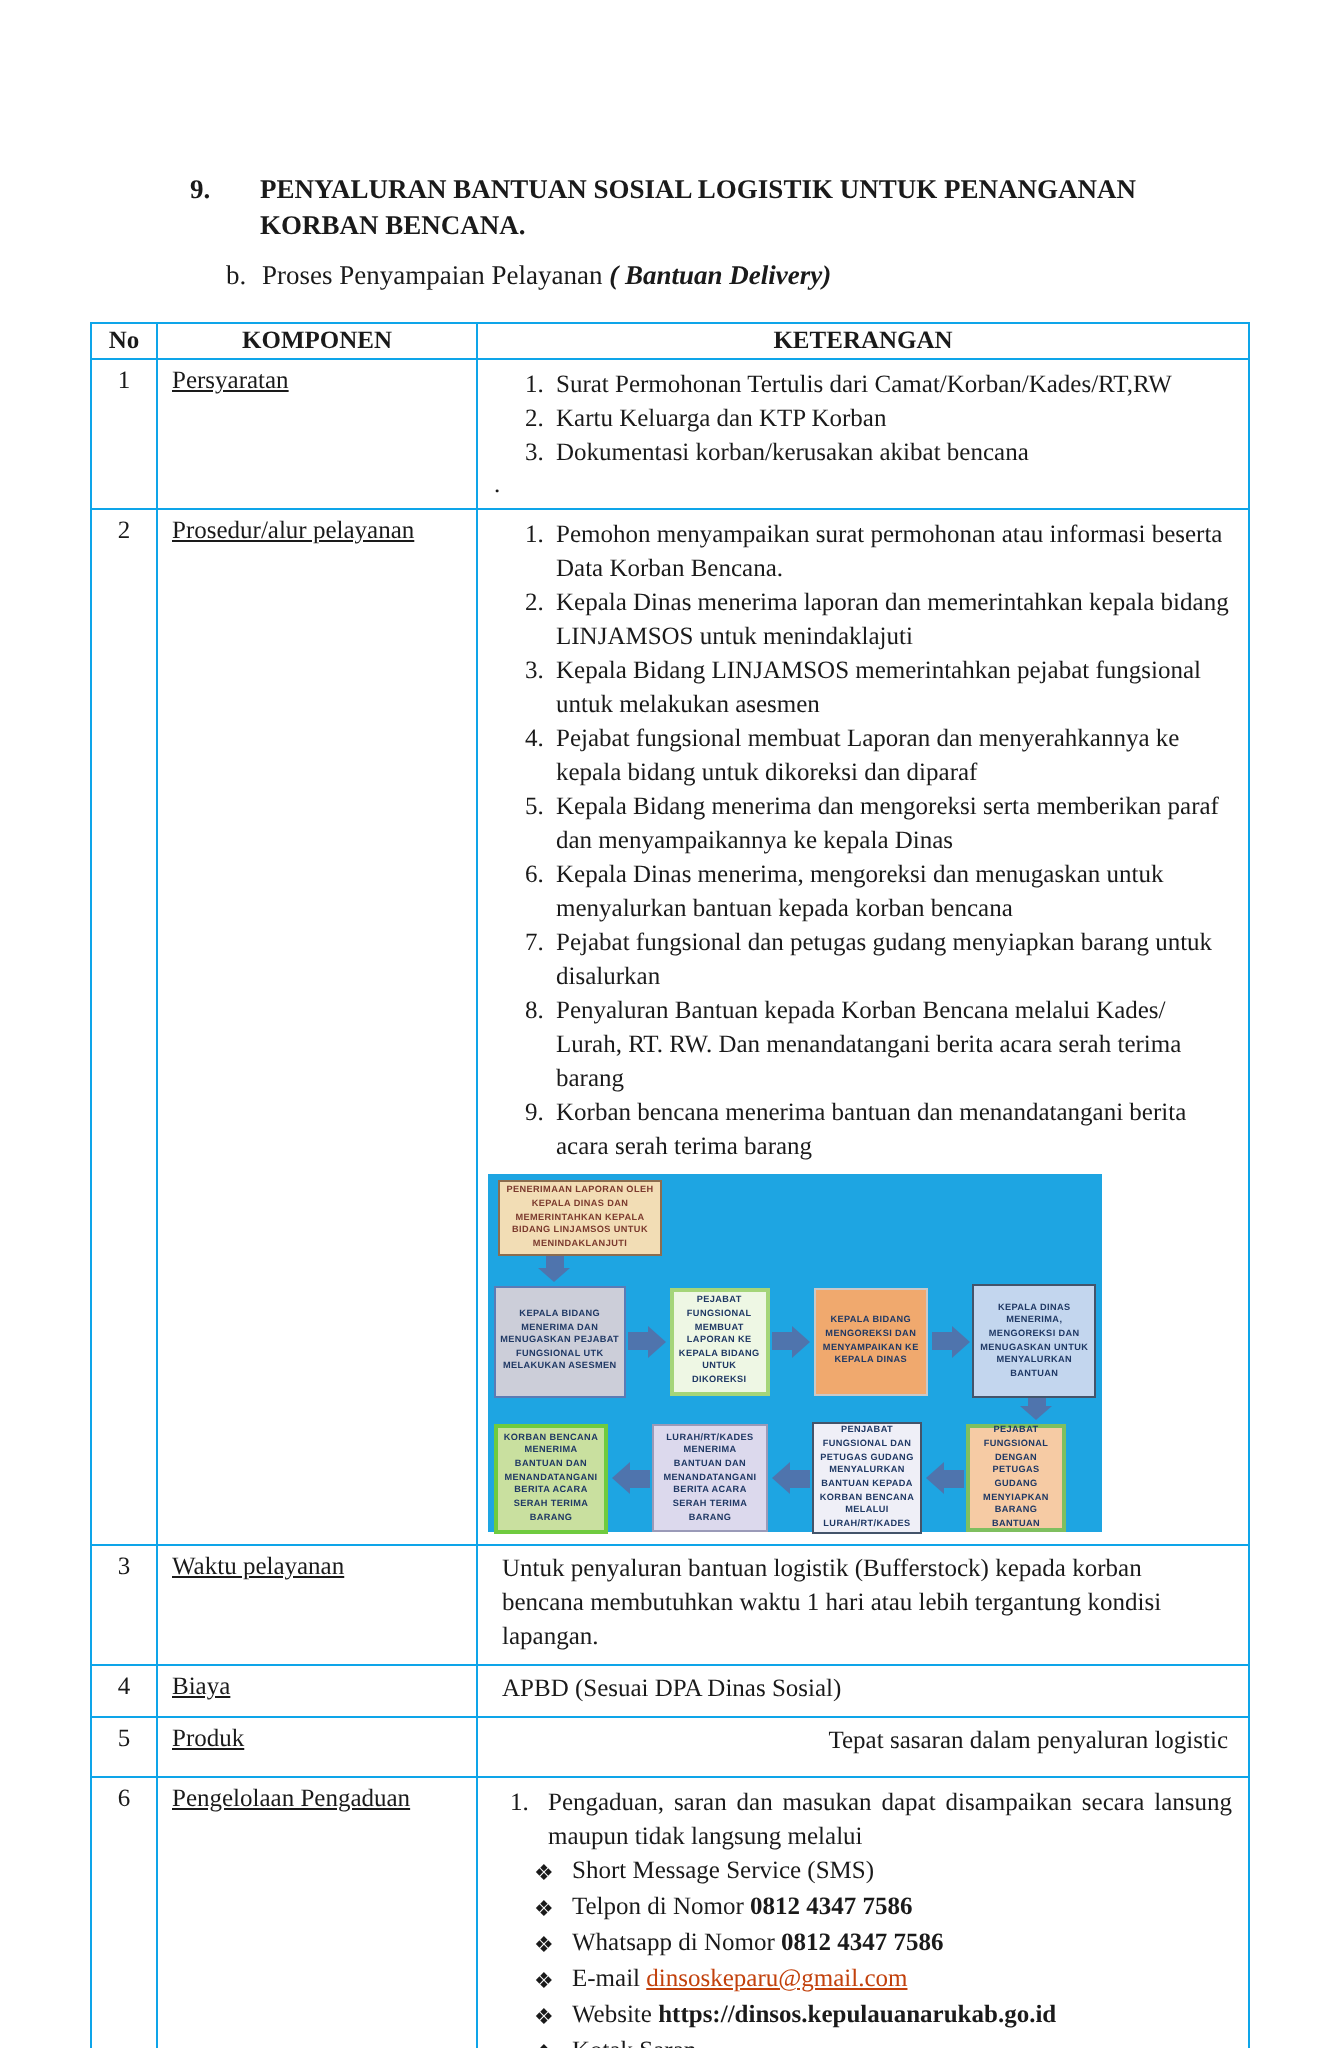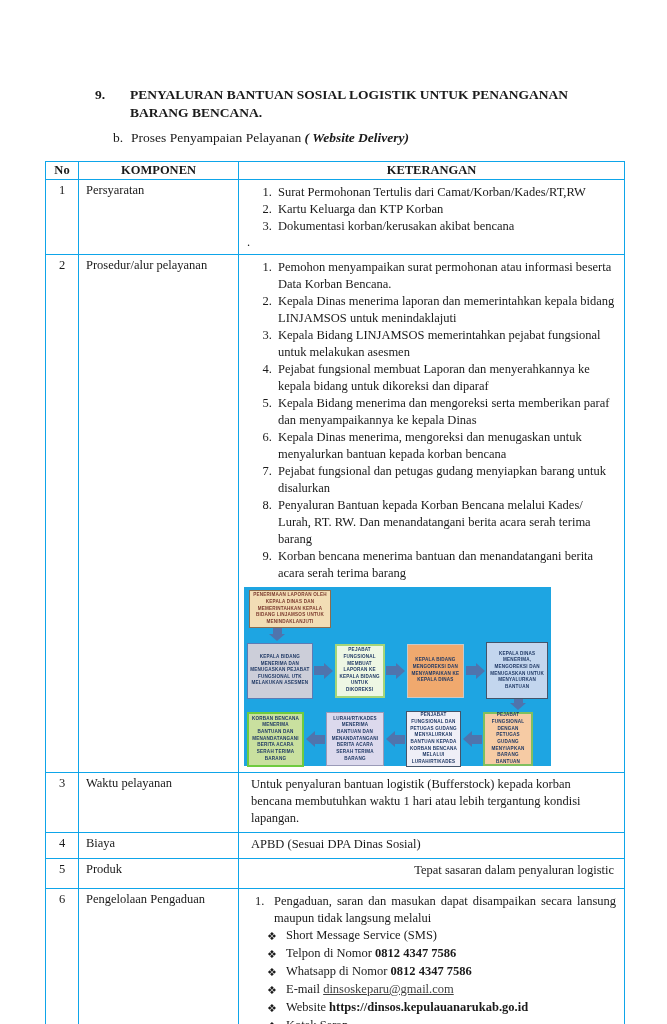--- a/index.html
+++ b/index.html
@@ -23,21 +23,21 @@
   .subheading .s-text { font-weight:normal; }
   .subheading .s-italic { font-weight:bold; font-style:italic; }
 
   
   table.main { border-collapse:collapse; width:580px; margin-top:14px; table-layout:fixed; }
   table.main col.c-no { width:33px; }
   table.main col.c-komp { width:160px; }
   table.main td, table.main th { border:1px solid #0ea5e9; vertical-align:top; font-size:12.5px; line-height:17px; }
   th.hdr { font-weight:bold; text-align:center; padding:0 2px; height:14px; line-height:13px; font-size:12.5px; }
   td.no-cell { text-align:center; padding-top:2px; }
-  td.komp-cell { padding:2px 4px 2px 7px; }
+  td.komp-cell { padding:2px 4px 2px 7px;text-decoration:underline; }
   td.ket-cell { padding:2px 6px 4px 4px; }
 
   ol.num-list { margin:2px 0 0 0; padding-left:32px; }
   ol.num-list li { padding-left:3px; margin-bottom:0; }
   .trailing-dot { padding-left:4px; line-height:15px; }
 
   .plain-text { padding:1px 4px 1px 8px; }
 
   
   .intro-row { display:flex; padding:2px 2px 0 12px; }
@@ -82,28 +82,28 @@
   .fc-ad2 { margin-left:263px; height:11px; }
 </style>
 </head>
 <body>
 
 <div class="page">
 
   <div class="heading">
     <div class="h-row">
       <span class="h-num">9.</span>
-      <span class="h-title"><span>PENYALURAN BANTUAN SOSIAL LOGISTIK UNTUK PENANGANAN</span><br><span>BARANG BENCANA.</span></span>
+      <span class="h-title"><span>PENYALURAN BANTUAN SOSIAL LOGISTIK UNTUK PENANGANAN</span><br><span>KORBAN BENCANA.</span></span>
     </div>
   </div>
 
   <div class="subheading">
     <span class="s-num">b.</span>
     <span><span class="s-text">Proses Penyampaian Pelayanan</span>
-    <span class="s-italic">( Website Delivery)</span></span>
+    <span class="s-italic">( Bantuan Delivery)</span></span>
   </div>
 
   <table class="main">
     <colgroup>
         <col class="c-no">
         <col class="c-komp">
         <col>
       </colgroup>
     <tbody>
         <tr>
@@ -233,21 +233,21 @@
           <li>
             <span class="bullet-glyph">❖</span>
             <span><span>Telpon di Nomor </span><span class="b-strong">0812 4347 7586</span></span>
           </li>
           <li>
             <span class="bullet-glyph">❖</span>
             <span><span>Whatsapp di Nomor </span><span class="b-strong">0812 4347 7586</span></span>
           </li>
           <li>
             <span class="bullet-glyph">❖</span>
-            <span><span>E-mail </span><a href="#" class="email-link" style="color: #404040;">dinsoskeparu@gmail.com</a></span>
+            <span><span>E-mail </span><a href="#" class="email-link" style="color: #c2410c;">dinsoskeparu@gmail.com</a></span>
           </li>
           <li>
             <span class="bullet-glyph">❖</span>
             <span><span>Website </span><span class="b-strong">https://dinsos.kepulauanarukab.go.id</span></span>
           </li>
           <li>
             <span class="bullet-glyph">❖</span>
             <span><span>Kotak Saran</span></span>
           </li>
 

